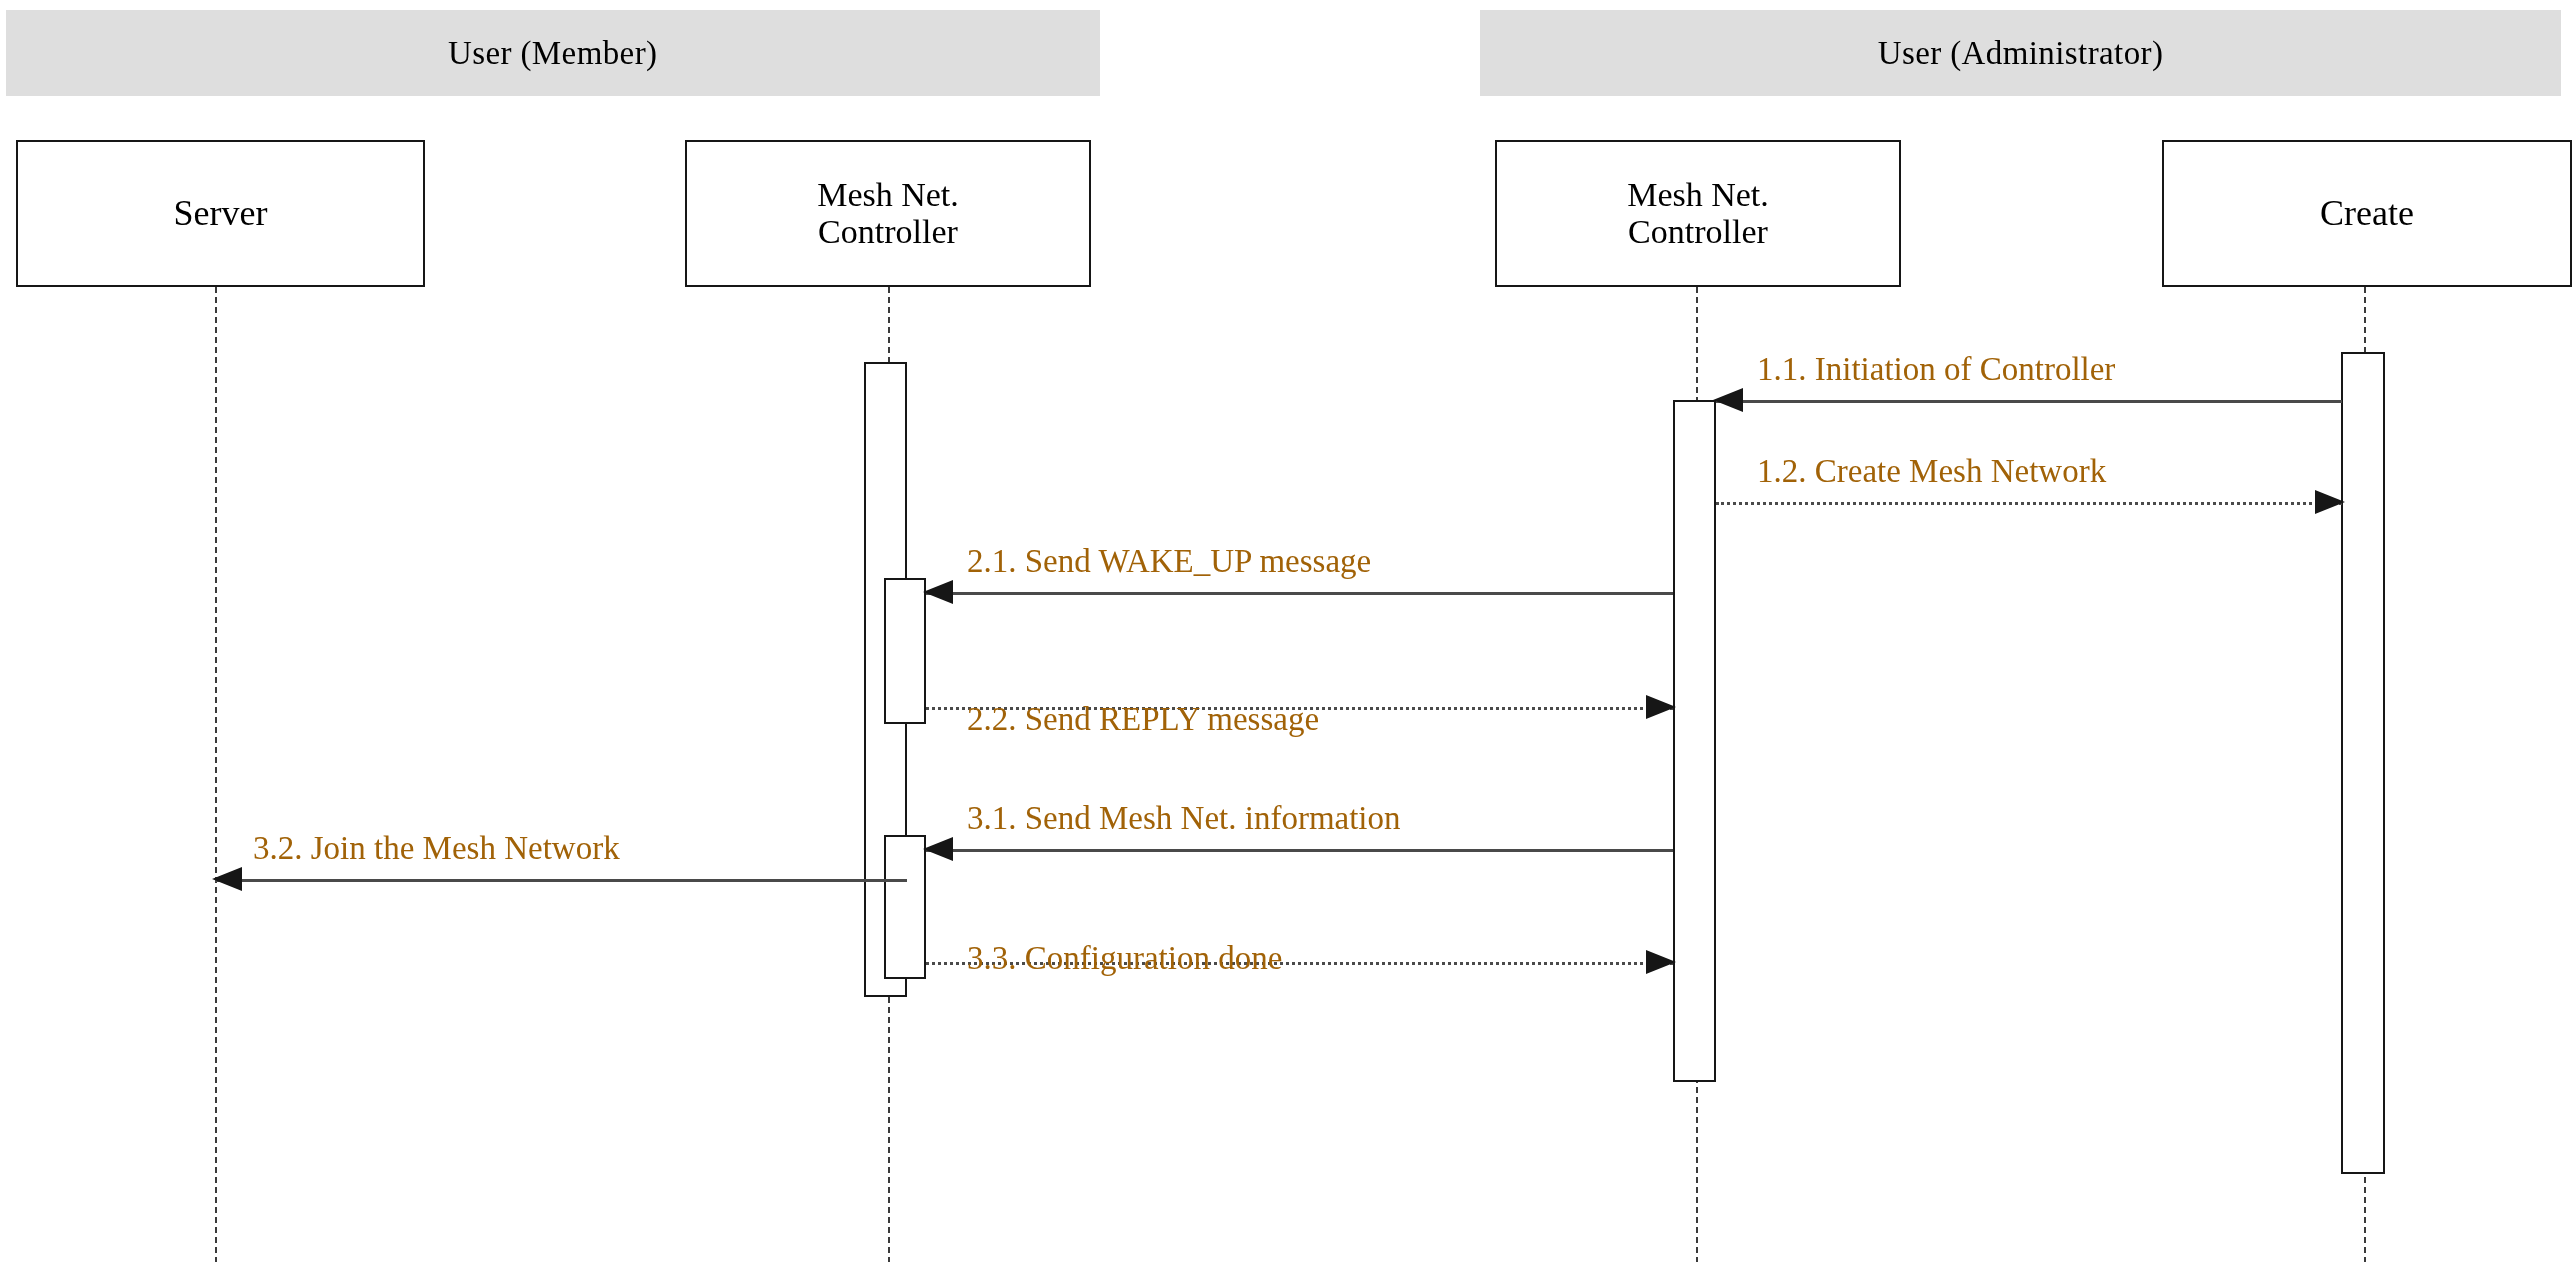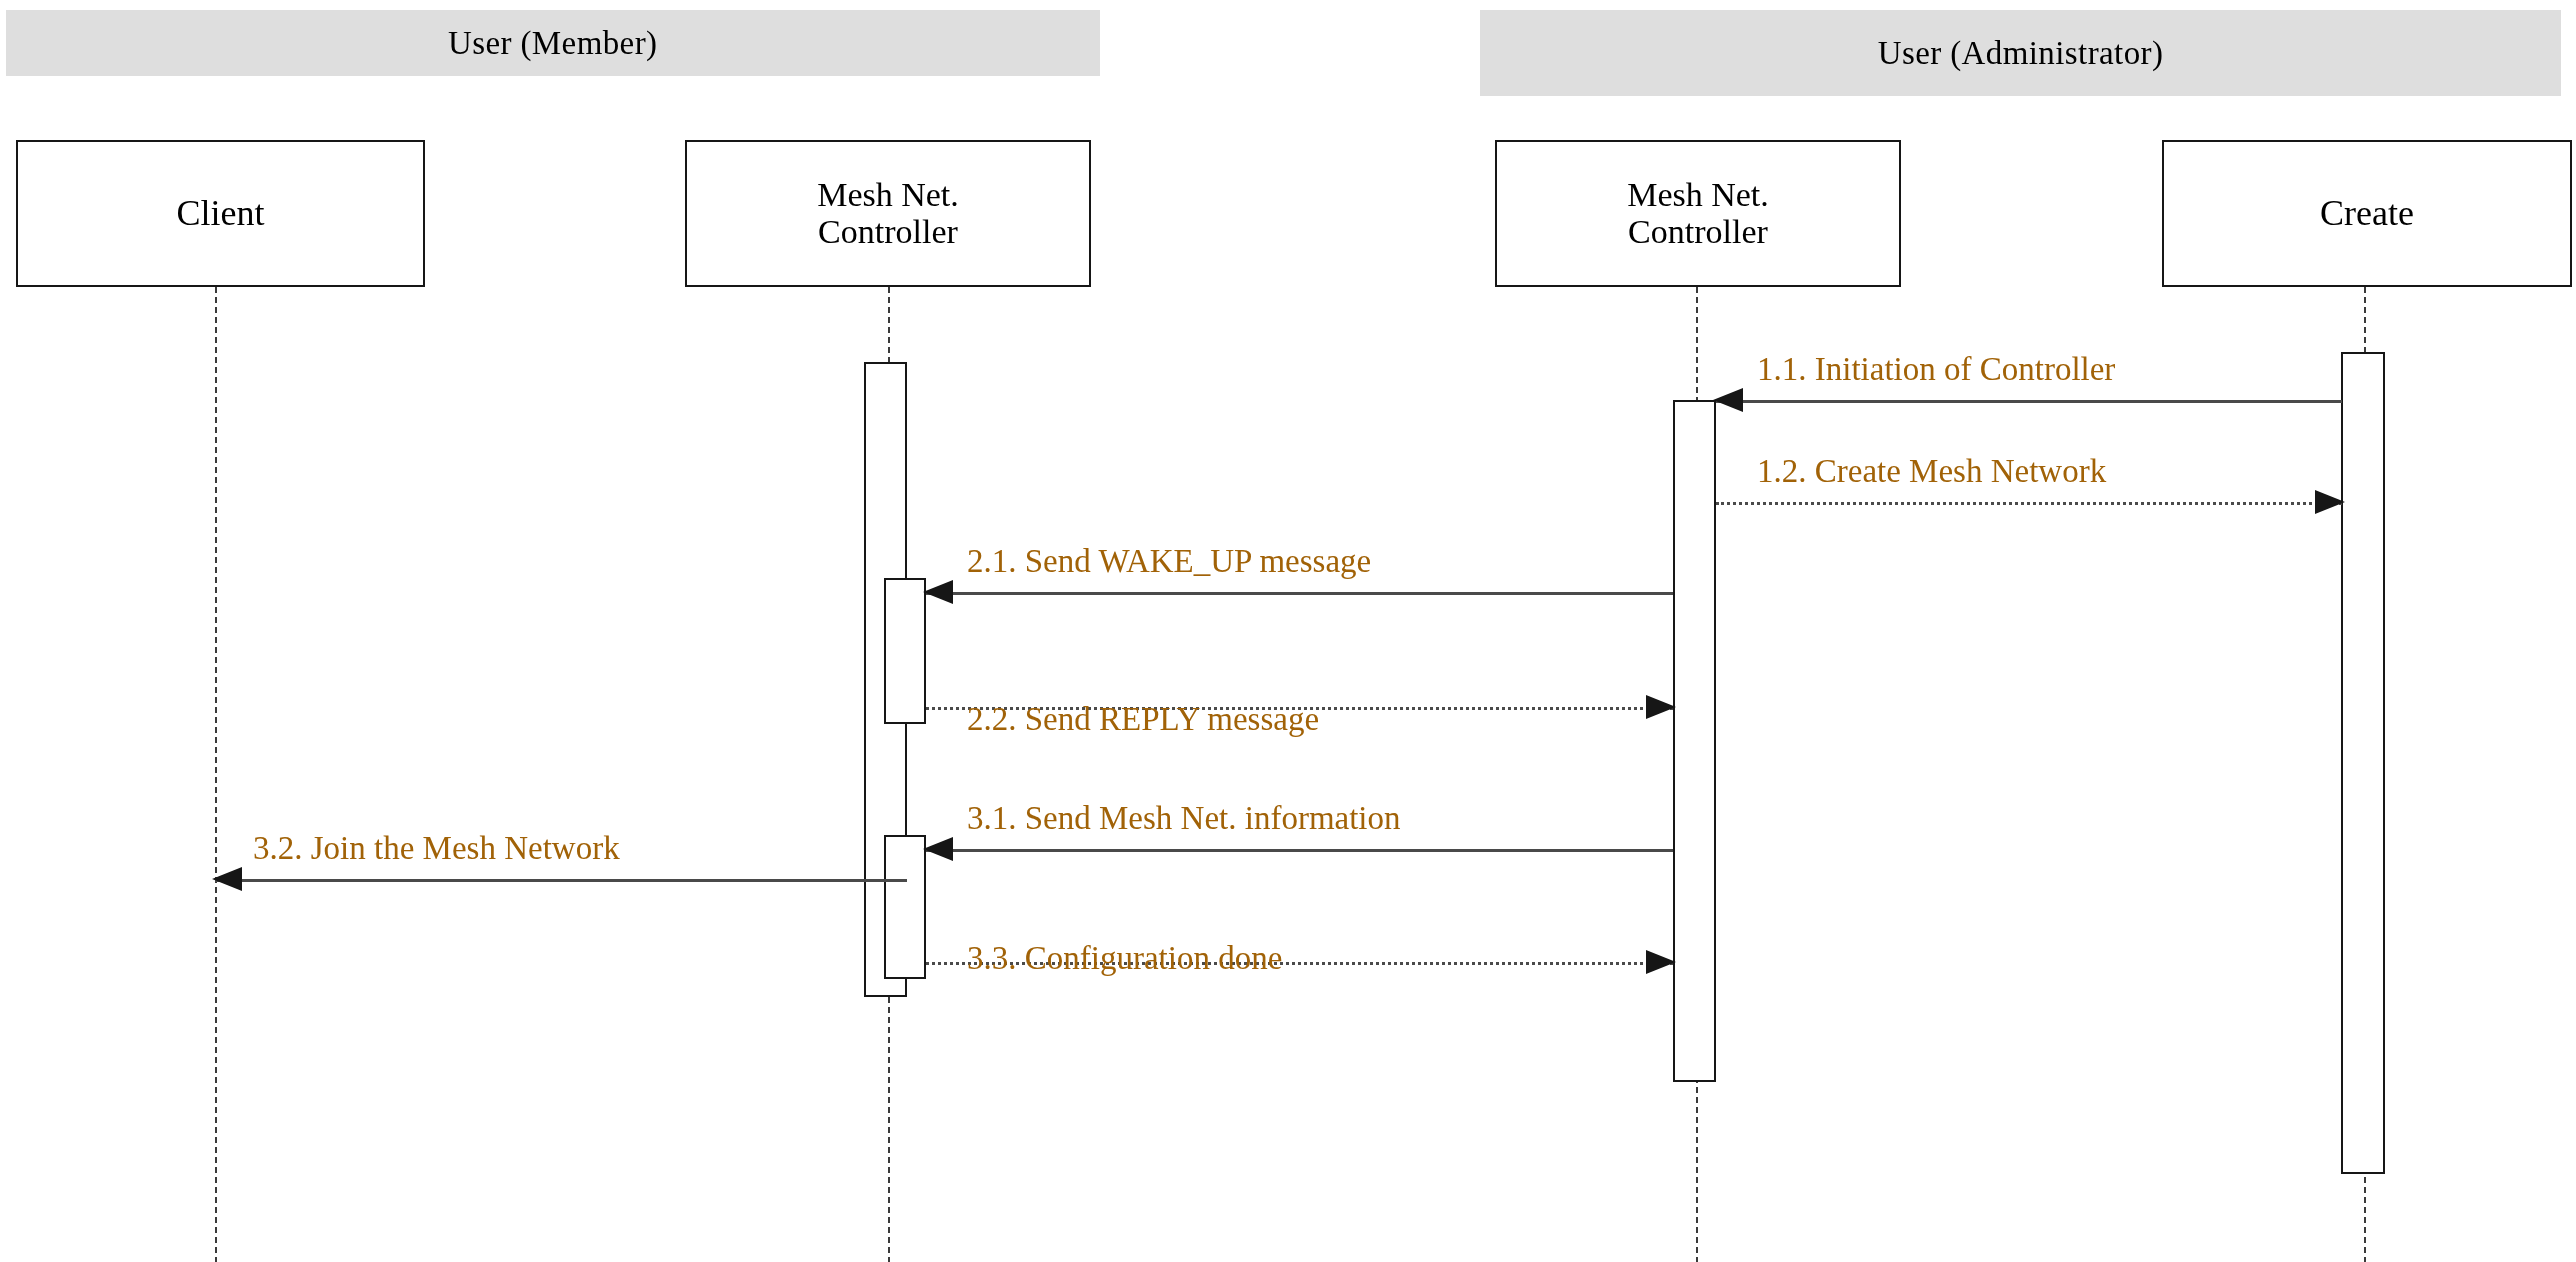--- a/index.html
+++ b/index.html
@@ -94,34 +94,34 @@
     color: #a16207;
     white-space: nowrap;
     line-height: 1;
   }
 </style>
 </head>
 <body>
 
 <div id="diagram">
 
-  <div class="group-band" style="left:5.7px; top:10px; width:1094px; height:66px;">
+  <div class="group-band" style="left:5.7px; top:10px; width:1094px; height:86px;">
     <span>User (Member)</span>
   </div>
   <div class="group-band" style="left:1480px; top:10px; width:1081px; height:86px;">
     <span>User (Administrator)</span>
   </div>
 
   <div class="lifeline-stem" style="left:215px; top:287px; height:976px;"></div>
   <div class="lifeline-stem" style="left:888px; top:287px; height:976px;"></div>
   <div class="lifeline-stem" style="left:1696px; top:287px; height:976px;"></div>
   <div class="lifeline-stem" style="left:2364px; top:287px; height:976px;"></div>
 
   <div class="lifeline-box" style="left:16px; top:140px; width:409px; height:147px;">
-    <span>Client</span>
+    <span>Server</span>
   </div>
 
   <div class="lifeline-box two-line" style="left:685px; top:140px; width:406px; height:147px;">
     <div>
       <div>Mesh Net.</div>
       <div>Controller</div>
     </div>
   </div>
 
   <div class="lifeline-box two-line" style="left:1495px; top:140px; width:406px; height:147px;">

